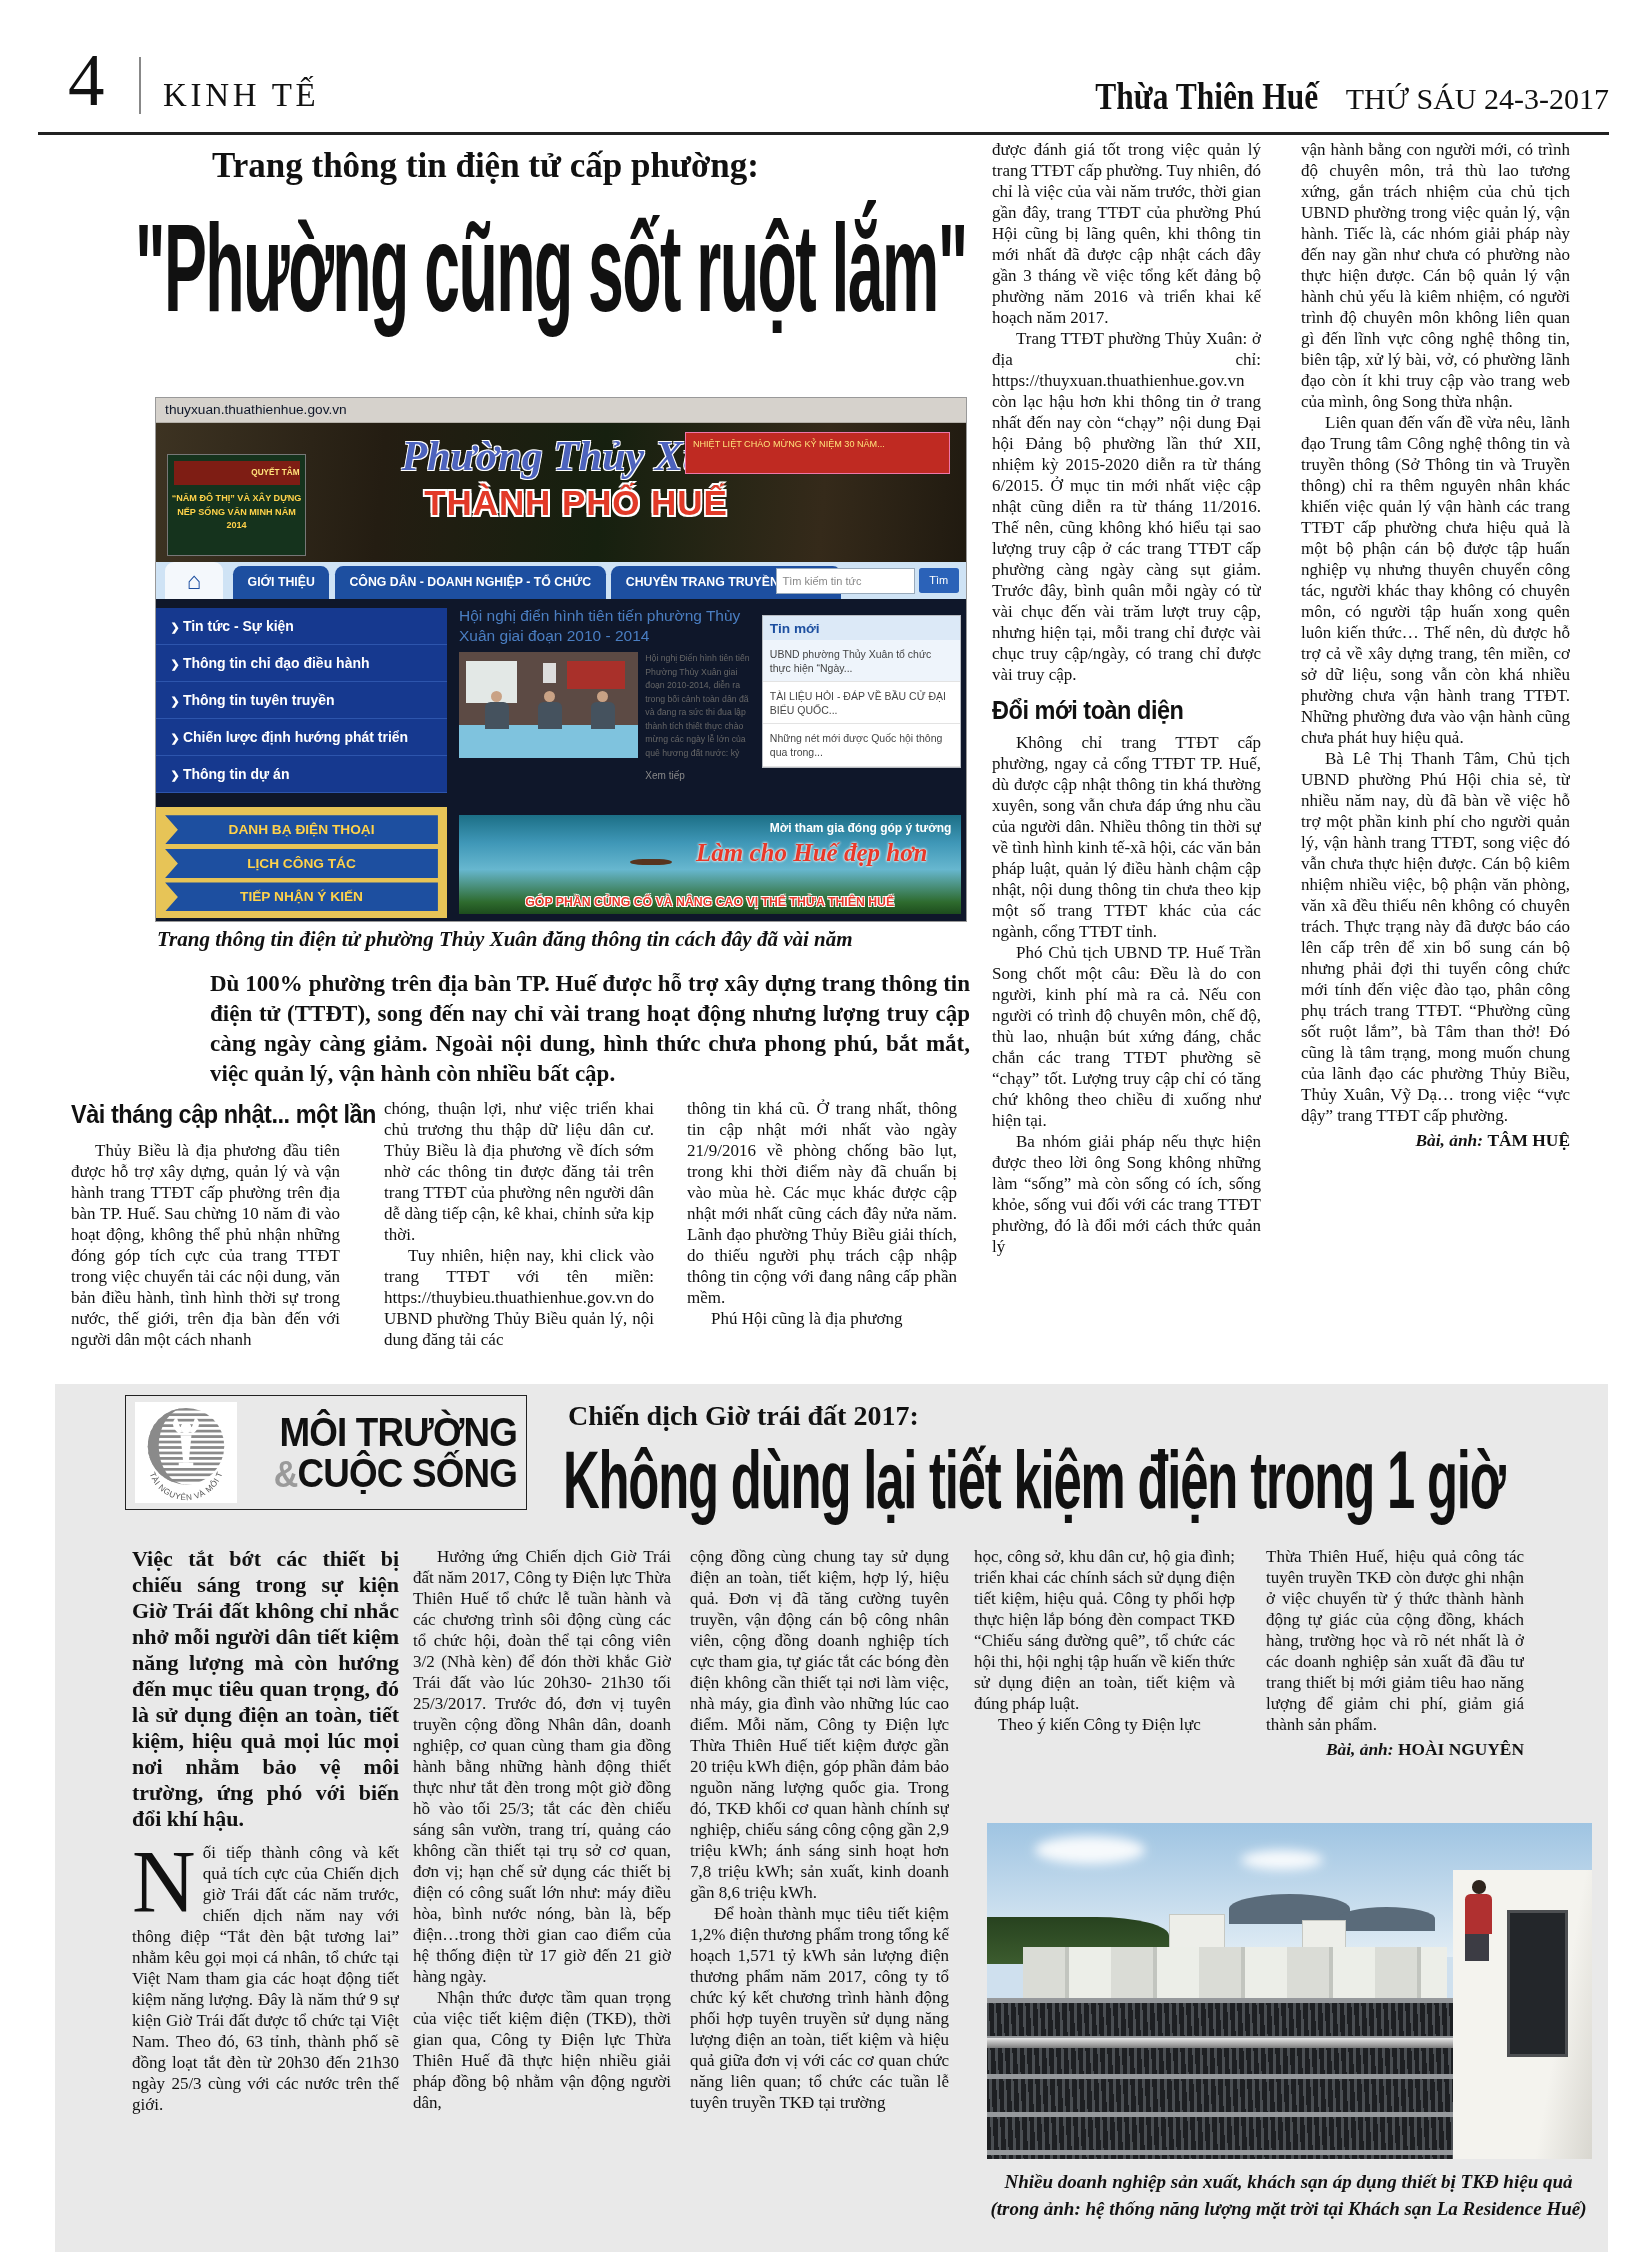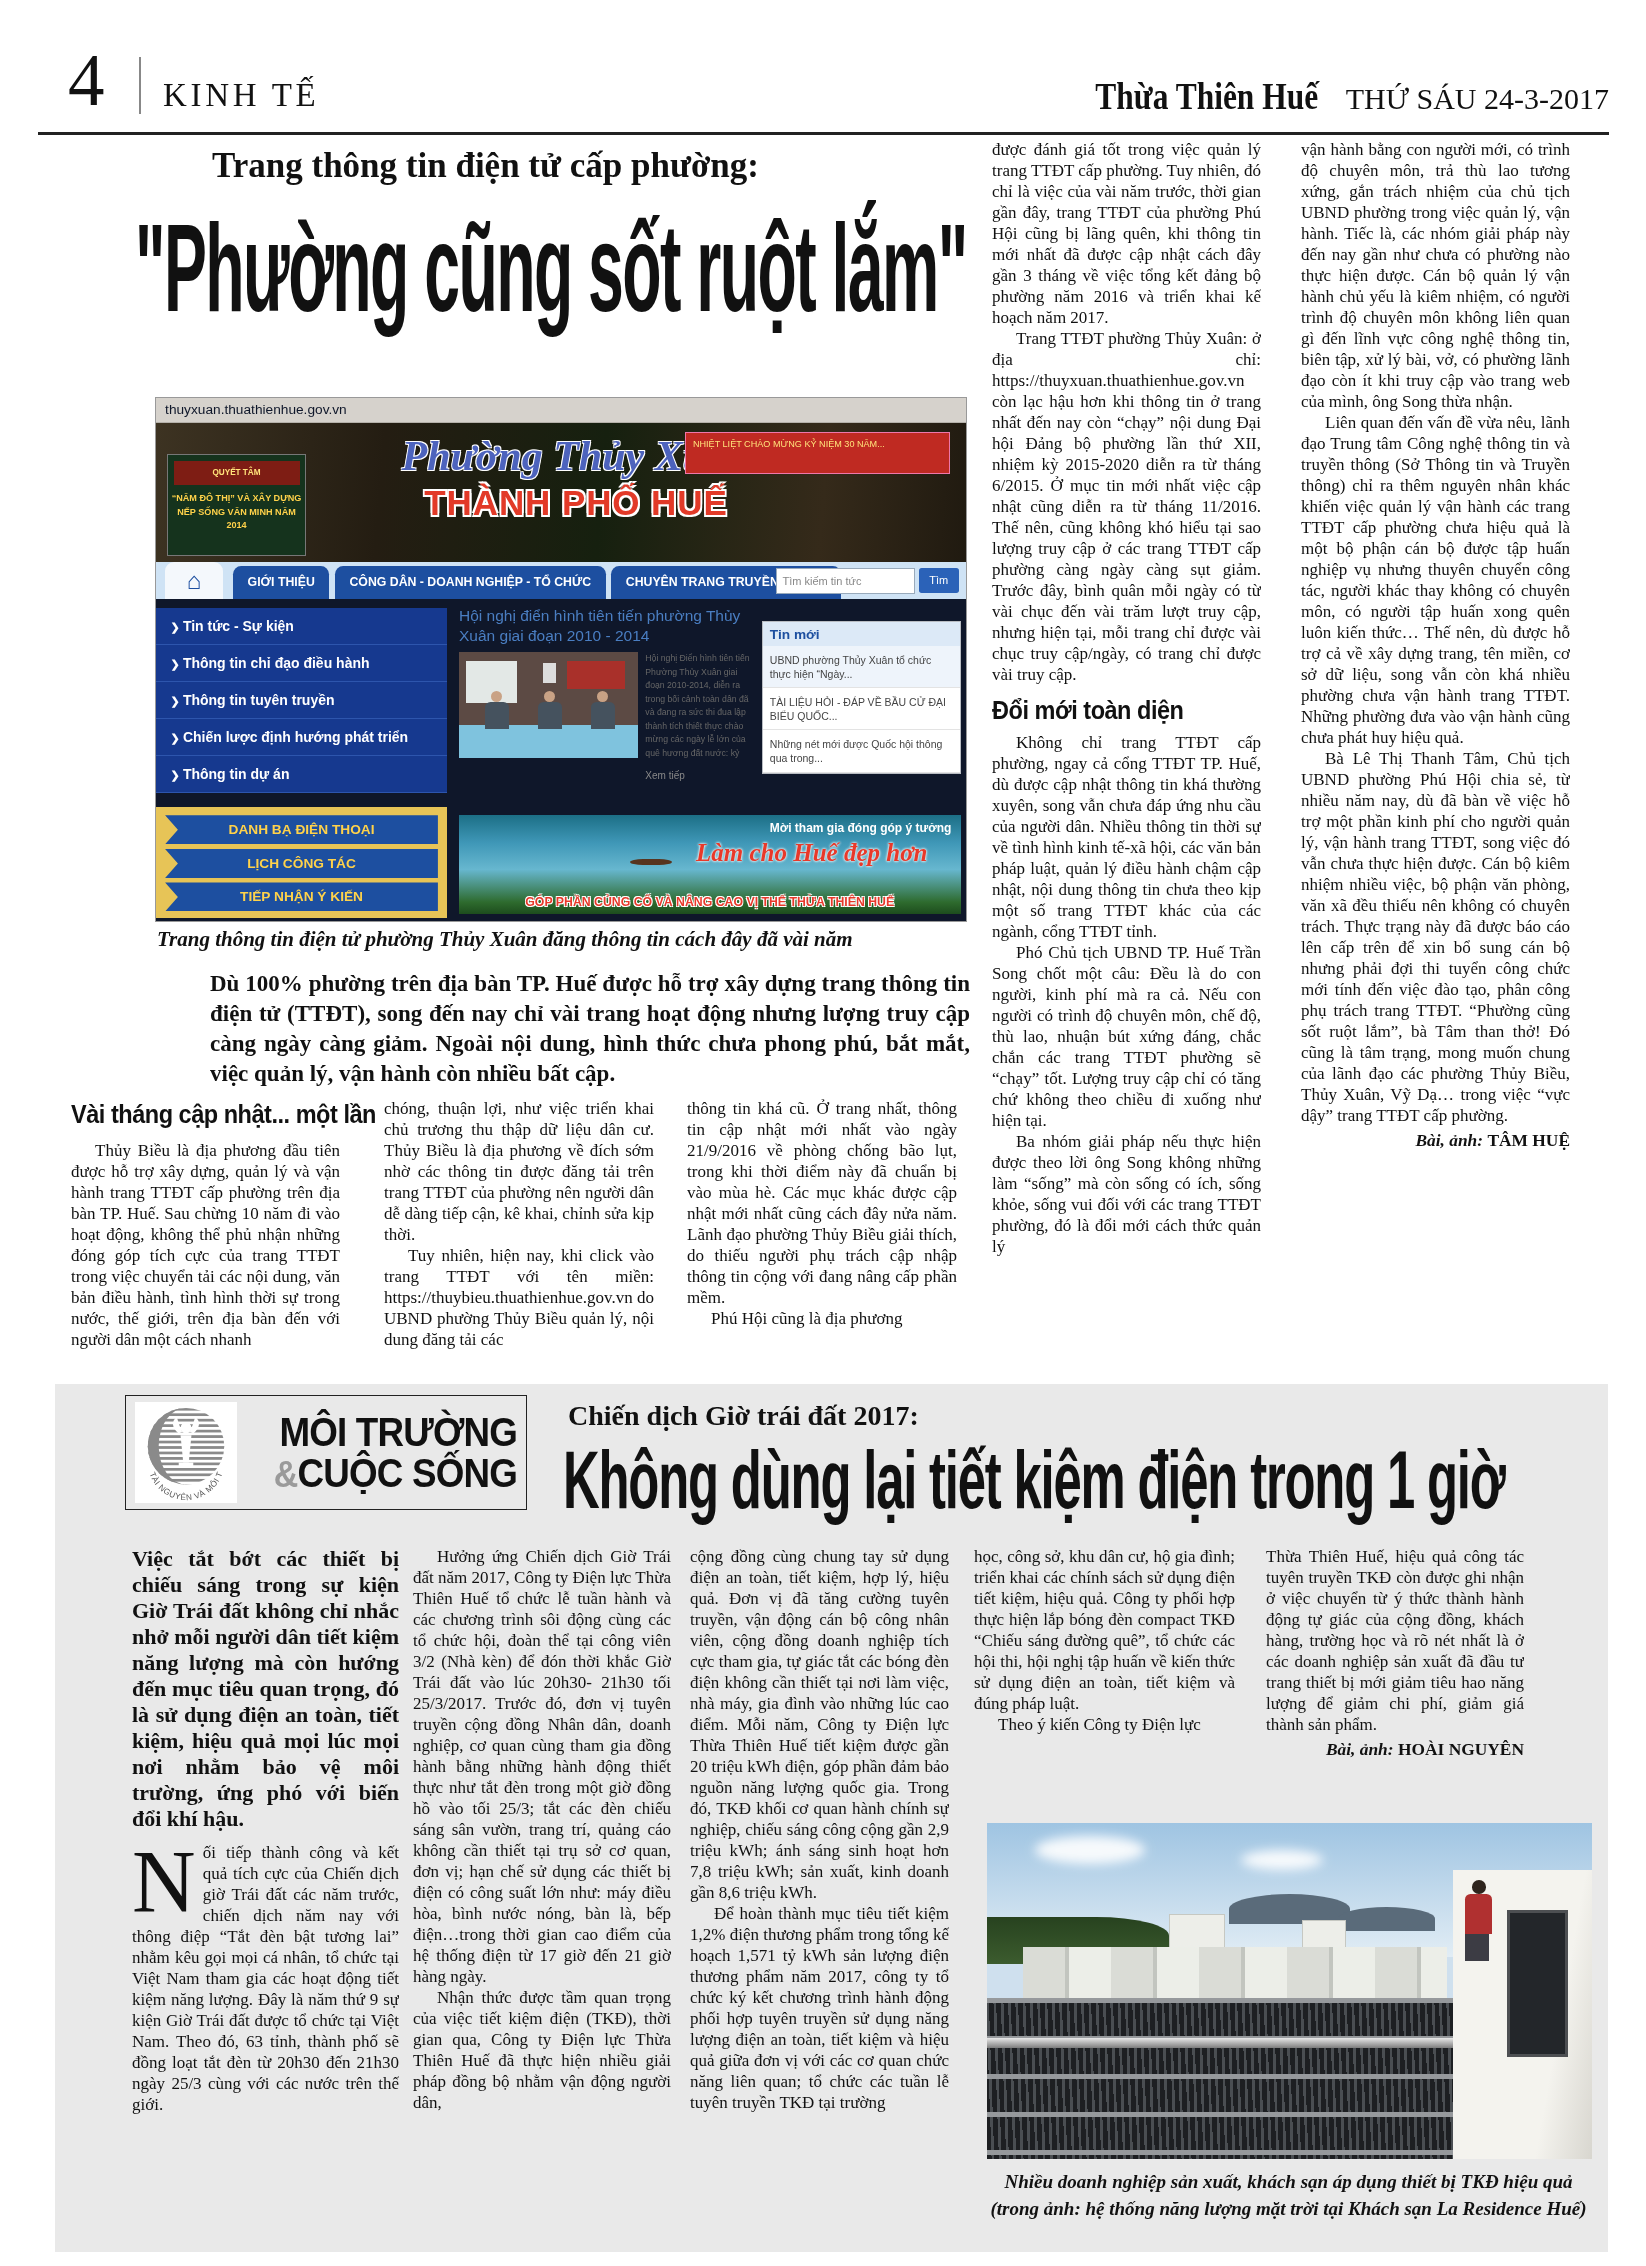--- a/index.html
+++ b/index.html
@@ -33,21 +33,21 @@
   .byline .bl-name{font-weight:bold;}
 
   
   .shot{background:#e9e7e2;border:0.9px solid #999;overflow:hidden;font-family:"Liberation Sans",sans-serif;}
   .chrome{position:absolute;left:0;top:0;right:0;height:24px;background:#d6d2cc;border-bottom:0.9px solid #b5b1aa;}
   .chrome .url{position:absolute;left:9.1px;top:3.7px;font-size:13.7px;color:#0f172a;}
   .sbanner{position:absolute;left:0;top:25px;right:0;height:139px;
      background:linear-gradient(95deg,#3d3322 0%,#241d12 28%,#16200f 55%,#352a1a 82%,#201a10 100%);}
   .poster{position:absolute;left:11px;top:31px;width:139px;height:102px;background:#15331d;border:0.9px solid #777;
           color:#ffd24a;font-size:9.1px;font-weight:bold;text-align:center;padding-top:37px;box-sizing:border-box;line-height:1.5;}
-  .poster .ptop{position:absolute;left:5.5px;top:5.5px;right:5.5px;height:24px;background:#7e1d14;color:#ffe27a;font-size:8.2px;line-height:24px;overflow:hidden;}
+  .poster .ptop{position:absolute;left:5.5px;top:5.5px;right:5.5px;height:24px;background:#7e1d14;color:#ffe27a;font-size:8.2px;line-height:24px;overflow:hidden;text-align:right;}
   .scripttitle{position:absolute;left:164px;top:9.1px;width:512px;text-align:center;
      font-family:"Liberation Serif",serif;font-style:italic;font-weight:bold;font-size:42px;color:#4d63bd;
      text-shadow:-0.9px -0.9px 0 #fff,0.9px -0.9px 0 #fff,-0.9px 0.9px 0 #fff,0.9px 0.9px 0 #fff;}
   .citytitle{position:absolute;left:164px;top:60px;width:512px;text-align:center;font-weight:bold;font-size:35px;color:#e23a28;letter-spacing:0.9px;
      text-shadow:-1.8px -1.8px 0 #fff,1.8px -1.8px 0 #fff,-1.8px 1.8px 0 #fff,1.8px 1.8px 0 #fff;}
   .redbanner{position:absolute;right:16.4px;top:9.1px;width:265px;height:42px;background:#bf2a22;border:0.9px solid #e7a;
      color:#ffe27a;font-size:9.1px;line-height:1.6;padding:3.7px 7.3px;box-sizing:border-box;overflow:hidden;}
   .snav{position:absolute;left:0;top:164px;right:0;height:37px;background:#cfe3f5;border-bottom:0.9px solid #9db;}
   .hometab{position:absolute;left:9.1px;top:0;width:58px;height:37px;background:#f4f8fc;border-radius:9.1px 9.1px 0 0;
      text-align:center;font-size:24px;color:#1d4fa0;line-height:37px;}
@@ -69,21 +69,21 @@
   .sarow{display:flex;gap:7.3px;}
   .mphoto{position:relative;width:179px;height:106px;background:#5c4a44;flex:none;overflow:hidden;}
   .mphoto .screen{position:absolute;left:7.3px;top:9.1px;width:51px;height:42px;background:#e3e8e6;}
   .mphoto .flag{position:absolute;right:12.8px;top:9.1px;width:58px;height:27.4px;background:#a9302a;}
   .mphoto .bust{position:absolute;left:84px;top:11px;width:12.8px;height:20px;background:#ddd;}
   .mphoto .table{position:absolute;left:0;bottom:0;right:0;height:33px;background:#7fc3de;}
   .mphoto .fig{position:absolute;bottom:29px;width:24px;height:27.4px;background:#45525e;border-radius:5.5px 5.5px 0 0;}
   .mphoto .fig::before{content:"";position:absolute;left:6.4px;top:-11px;width:11px;height:11px;border-radius:50%;background:#c9a285;}
   .snippet{font-size:8.7px;color:#666;line-height:1.55;overflow:hidden;height:106px;}
   .readmore{font-size:10px;color:#888;margin-top:12px;}
-  .newsbox{position:absolute;right:5.5px;top:22px;width:197px;background:#fff;border:0.9px solid #b8bcc2;}
+  .newsbox{position:absolute;right:5.5px;top:16px;width:197px;background:#fff;border:0.9px solid #b8bcc2;}
   .newsbox .nbtitle{background:#dce9f7;color:#1d4fa0;font-weight:bold;font-size:13.7px;padding:4.6px 7.3px;}
   .newsbox p{margin:0;padding:6.4px 7.3px;font-size:10.5px;color:#444;line-height:1.35;border-bottom:0.9px solid #e3e3e3;}
   .newsbox p:first-of-type{background:#eef4fb;}
   .riverbanner{position:absolute;left:303px;right:5.5px;top:216px;height:99px;overflow:hidden;
      background:linear-gradient(180deg,#1c6f86 0%,#3f97b7 28%,#67b7cf 55%,#2e6b2e 88%,#1d4d1d 100%);}
   .riverbanner .invite{position:absolute;right:9.1px;top:5.5px;color:#fff;font-size:12px;font-weight:bold;}
   .riverbanner .scripted{position:absolute;right:33px;top:24px;font-family:"Liberation Serif",serif;font-style:italic;font-weight:bold;
      font-size:25px;color:#e8392a;text-shadow:0 0 2.7px #fff,0 0 2.7px #fff;}
   .riverbanner .slogan{position:absolute;left:0;right:0;bottom:5.5px;text-align:center;font-size:12.3px;font-weight:bold;color:#e8392a;
      text-shadow:-0.9px -0.9px 0 #fff,0.9px -0.9px 0 #fff,-0.9px 0.9px 0 #fff,0.9px 0.9px 0 #fff;}

